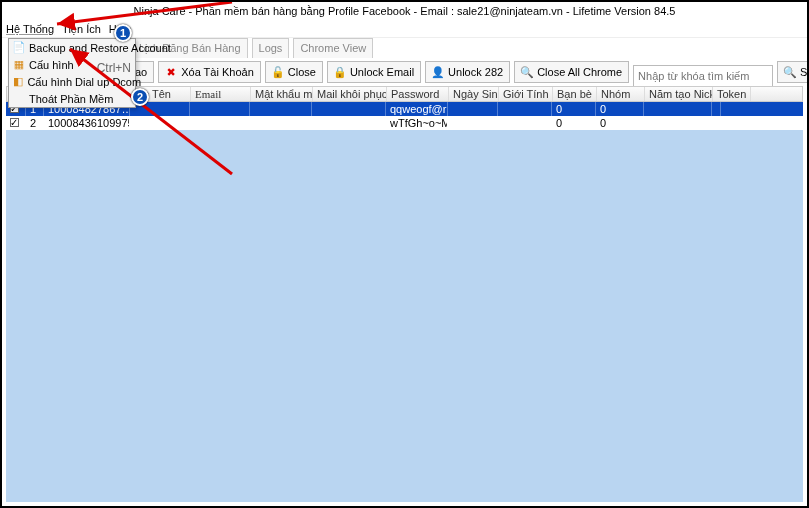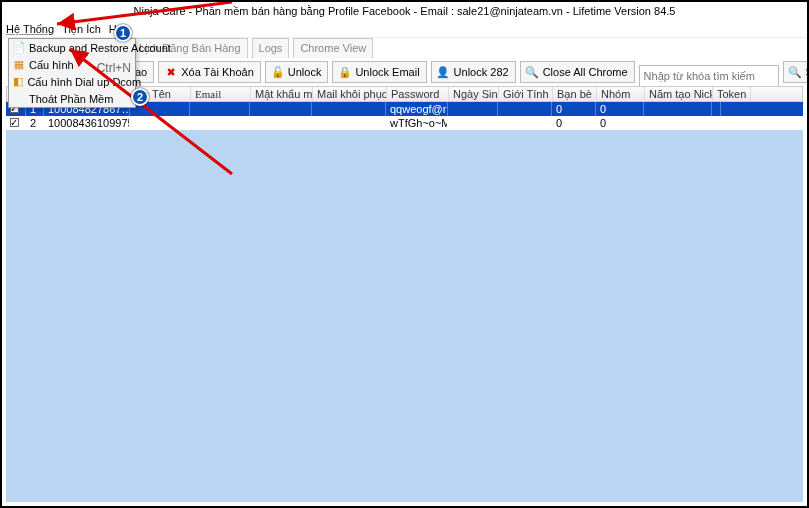--- a/index.html
+++ b/index.html
@@ -94,21 +94,21 @@
 <div class="toolbar">
   <div class="btn">
       <span>Cao</span>
     </div>
   <div class="btn">
       <span class="ic" style="color:#d00">✖</span>
       <span>Xóa Tài Khoản</span>
     </div>
   <div class="btn">
       <span class="ic" style="color:#2a8a2a">🔓</span>
-      <span>Unlock</span>
+      <span>Close</span>
     </div>
   <div class="btn">
       <span class="ic" style="color:#d00">🔒</span>
       <span>Unlock Email</span>
     </div>
   <div class="btn">
       <span class="ic" style="color:#2a8a2a">👤</span>
       <span>Unlock 282</span>
     </div>
   <div class="btn">

